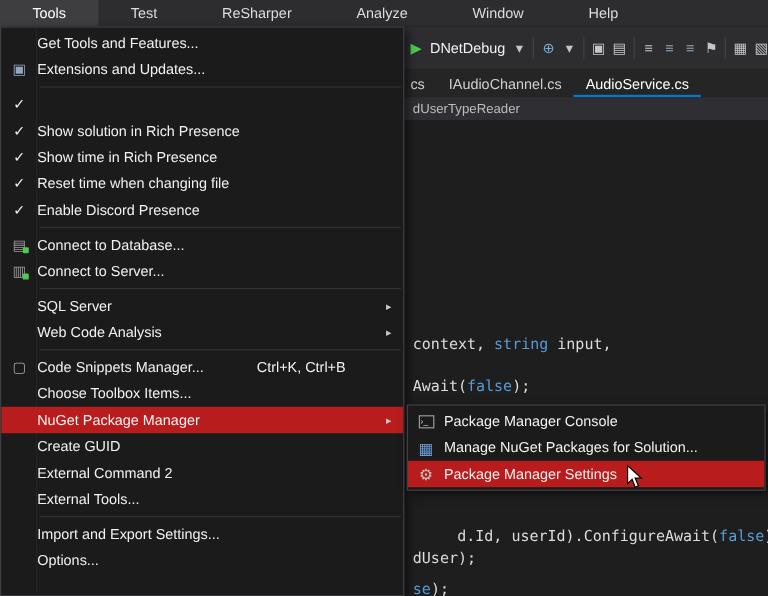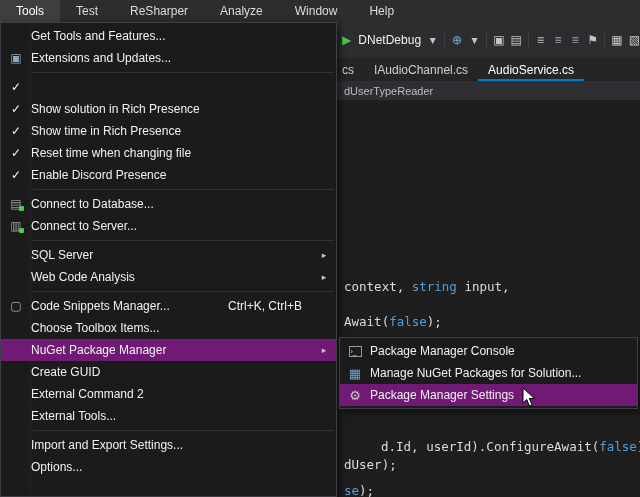--- a/index.html
+++ b/index.html
@@ -2,21 +2,21 @@
 <html><head>
 <meta charset="utf-8">
 <style>
   *{margin:0;padding:0;box-sizing:border-box}
   html,body{width:640px;height:497px;overflow:hidden}
   body{font-family:"Liberation Sans",sans-serif;background:#1e1e1e;position:relative;cursor:default}
   #screen{position:relative;width:640px;height:497px;overflow:hidden;background:#1e1e1e}
 
   
   .menubar{position:absolute;top:0;left:0;right:0;height:22px;background:#2d2d30;display:flex;align-items:stretch;font-size:12px;color:#dcdcdc;z-index:5}
-  .menubar-item{padding:0 16px;display:flex;align-items:center}
+  .menubar-item{padding:0 27px;display:flex;align-items:center}
   .menubar-item.active{background:#3e3e40;color:#ffffff}
 
   
   .toolbar{position:absolute;top:22px;left:0;right:0;height:36px;background:#2d2d30;display:flex;align-items:center;gap:6px;padding-left:341px;font-size:12px;z-index:1}
   .trun{display:flex;align-items:center;gap:5px;color:#f1f1f1}
   .ticon{width:17px;text-align:center;font-size:12px;line-height:1}
   .tsep{width:1px;height:18px;background:#3f3f46;flex:0 0 1px}
 
   
   .tabbar{position:absolute;top:58px;left:0;right:0;height:23px;background:#252526;display:flex;padding-left:332px;font-size:12px;color:#d0d0d0;z-index:1}
@@ -30,24 +30,24 @@
   
   .editor{position:absolute;top:100px;left:0;right:0;bottom:0;background:#1e1e1e;z-index:0}
   .code-line{position:absolute;left:344px;font-family:"DejaVu Sans Mono",monospace;font-size:12.5px;white-space:pre;line-height:15px}
   .tok-plain{color:#dcdcdc}
   .tok-keyword{color:#569cd6}
 
   
   .menu-panel{position:absolute;left:0;top:22px;width:337px;height:475px;background:#1b1b1c;border:1px solid #3f3f46;box-shadow:3px 3px 7px rgba(0,0,0,.55);z-index:10;padding-top:2px;overflow:hidden}
   .gutter-line{position:absolute;left:29px;top:2px;bottom:2px;width:1px;background:#242427}
   .menu-item{height:22px;display:flex;align-items:center;font-size:12px;color:#f1f1f1;padding-right:4px;position:relative;white-space:nowrap}
-  .menu-item.hl{background:#701a75}
+  .menu-item.hl{background:#b91c1c}
   .mi-gutter{flex:0 0 30px;width:30px;display:flex;justify-content:center;align-items:center}
   .mi-label{flex:1;overflow:hidden}
-  .mi-short{margin-right:14px;color:#f1f1f1}
+  .mi-short{margin-right:28px;color:#f1f1f1}
   .mi-arrow{width:16px;text-align:center;font-size:9px;color:#c8c8c8}
   .menu-sep{height:1px;background:#333337;margin:3px 2px 3px 32px}
 
   
   .ico{font-size:12px;line-height:1;color:#9b9b9b;position:relative;display:inline-block}
   .ico.check{color:#f1f1f1;font-size:12px}
   .ic-extensions-icon{color:#8fa8bd}
   .ic-database-icon::after,.ic-server-icon::after{content:"";position:absolute;width:5px;height:5px;background:#4ec94e;right:-2px;bottom:-1px;border-radius:1px}
   .ic-snippets-icon{color:#a8a8a8}
   .ic-console-icon{border:1px solid #9a9a9a;width:13px;height:11px;font-size:7px;line-height:9px;padding-left:1px;text-align:left;color:#d8d8d8}

